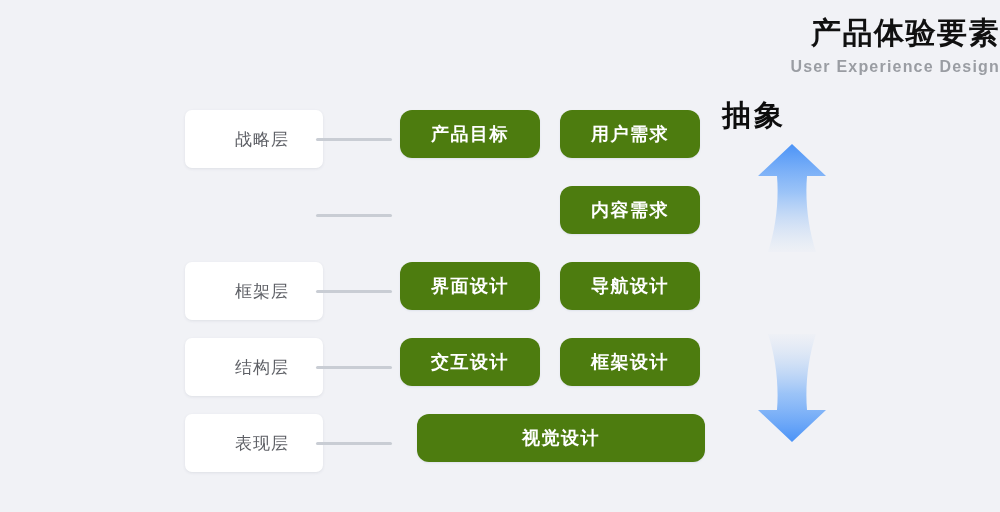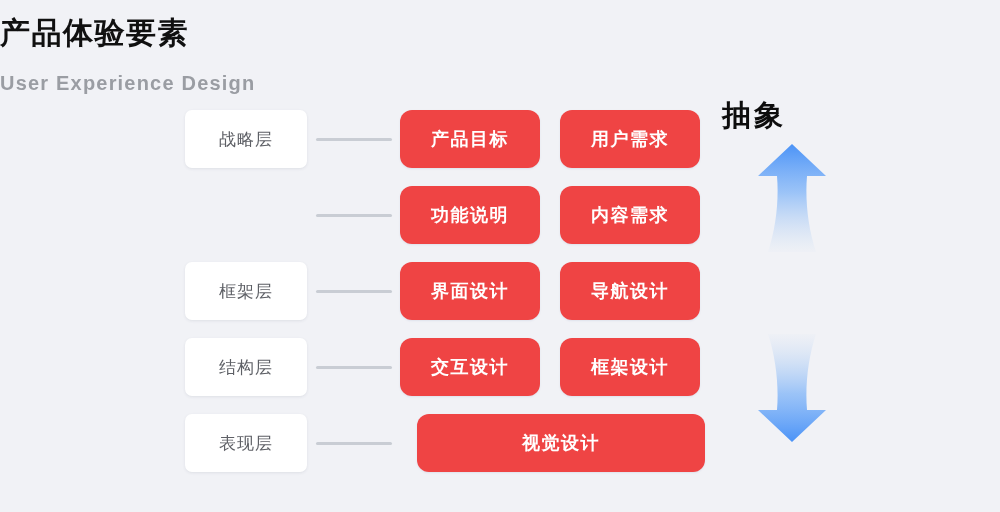--- a/index.html
+++ b/index.html
@@ -20,36 +20,36 @@
     width: 1000px;
     height: 512px;
   }
 
   
   .header {
     position: absolute;
     top: 14px;
     left: 0;
     width: 1000px;
-    text-align: left;
+    text-align: right;
   }
   .title-cn {
     font-size: 30px;
     font-weight: bold;
     color: #101010;
     letter-spacing: 1.5px;
     line-height: 1.25;
     margin: 0;
   }
   .title-en {
-    font-size: 20px;
+    font-size: 16px;
     font-weight: bold;
     color: #9a9da3;
     letter-spacing: 1.2px;
-    margin-top: 20px;
+    margin-top: 6px;
   }
 
   
   .rows {
     position: absolute;
     left: 0;
     top: 110px;
     width: 1000px;
   }
   .row {
@@ -64,20 +64,21 @@
     left: 185px;
     top: 0;
     width: 122px;
     height: 58px;
     background: #ffffff;
     border-radius: 7px;
     box-shadow: 0 1px 3px rgba(60, 70, 90, 0.10);
     display: flex;
     align-items: center;
     justify-content: center;
+    padding-left: 16px;
   }
   .layer-label span {
     font-size: 17px;
     color: #5e6066;
     letter-spacing: 1px;
   }
 
   
   .connector {
     position: absolute;
@@ -93,22 +94,22 @@
   .cards {
     position: absolute;
     left: 400px;
     top: 0;
     width: 288px;
     height: 58px;
   }
   .card {
     position: absolute;
     top: 0;
-    height: 58px;
-    background: #ef4444;
+    height: 48px;
+    background: #4d7c0f;
     border-radius: 12px;
     display: flex;
     align-items: center;
     justify-content: center;
     box-shadow: 0 1px 2px rgba(60, 90, 160, 0.10);
   }
   .card span {
     font-size: 18px;
     font-weight: bold;
     color: #ffffff;
@@ -176,23 +177,20 @@
             <span>产品目标</span>
           </div>
           <div class="card half-right">
             <span>用户需求</span>
           </div>
         </div>
       </div>
       <div class="row">
         <div class="connector"></div>
         <div class="cards">
-          <div class="card half-left">
-            <span>功能说明</span>
-          </div>
           <div class="card half-right">
             <span>内容需求</span>
           </div>
         </div>
       </div>
       <div class="row">
         <div class="layer-label">
           <span>框架层</span>
         </div>
         <div class="connector"></div>

